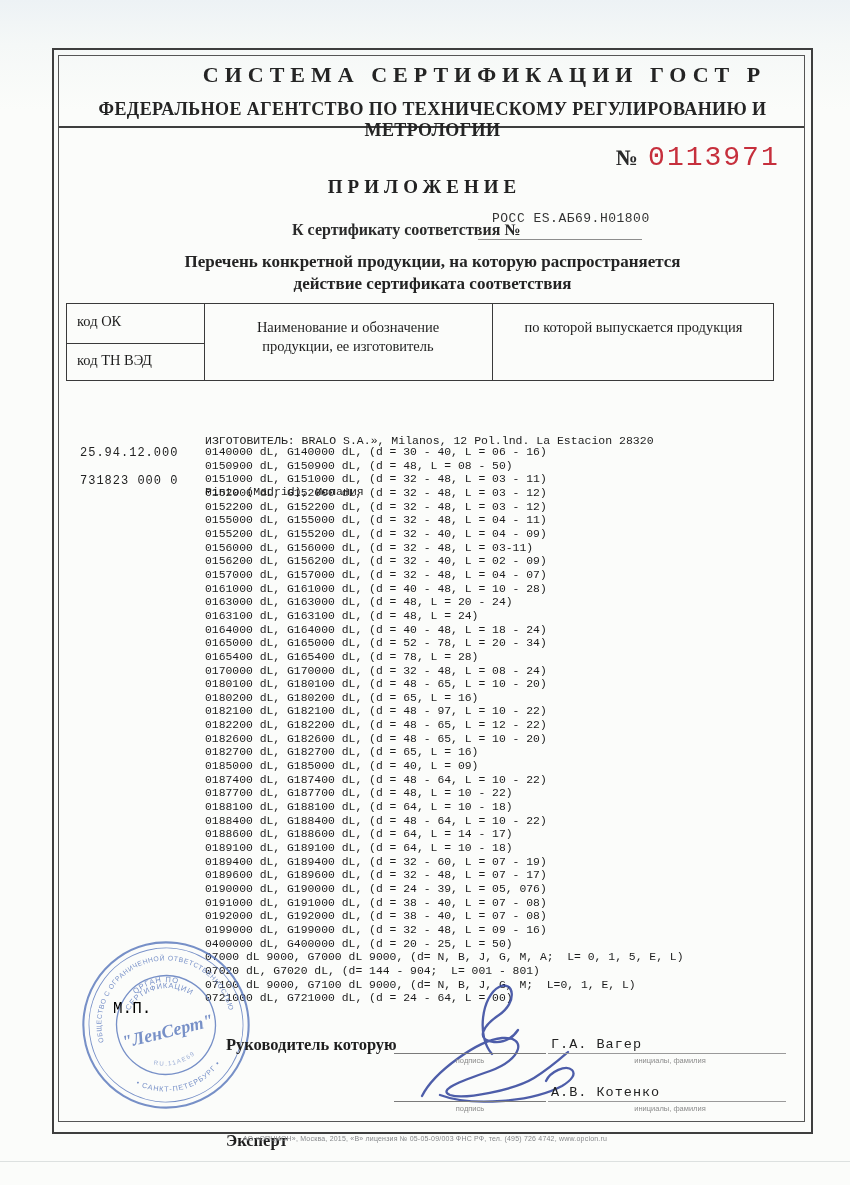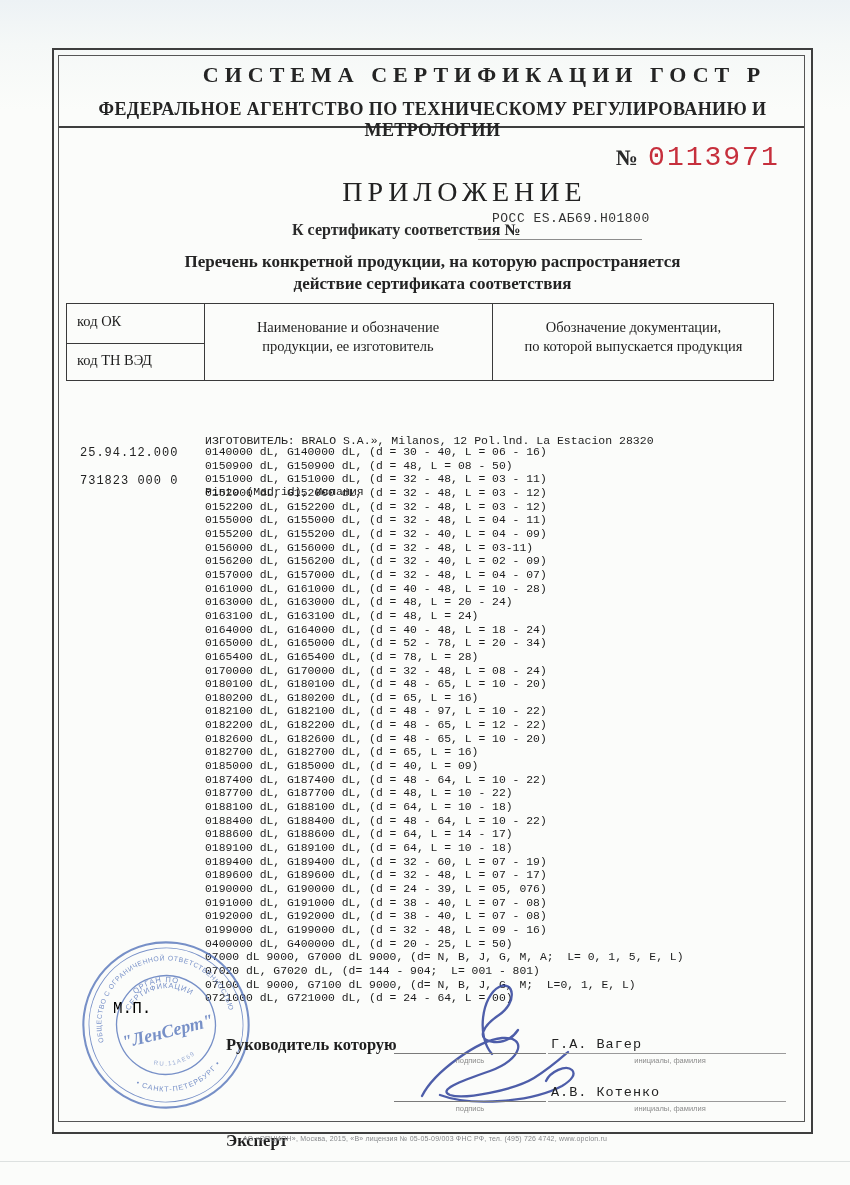--- a/index.html
+++ b/index.html
@@ -21,21 +21,21 @@
   .header-rule{left:59px;top:126px;width:745px;height:2px;background:#3e3e3e;}
 
   
   .sys-title{left:52px;top:62px;width:801px;font-weight:bold;font-size:22px;letter-spacing:6px;color:#242424;margin-left:32px;}
   .agency{left:52px;top:99px;width:761px;font-weight:bold;font-size:18px;letter-spacing:0.4px;color:#242424;}
 
   .doc-number{left:616px;top:142px;display:flex;align-items:baseline;gap:10px;}
   .doc-number .no-sign{font-size:22px;font-weight:bold;color:#2a2a2a;}
   .doc-number .no-digits{font-family:"Liberation Mono",monospace;font-size:28px;letter-spacing:2px;color:#c62f3c;}
 
-  .main-title{left:52px;top:176px;width:745px;font-weight:normal;font-size:28px;letter-spacing:5px;color:#222;padding-left:40px;}
+  .main-title{left:52px;top:176px;width:745px;font-weight:bold;font-size:19px;letter-spacing:5px;color:#222;}
 
   .cert-label{left:292px;top:221px;font-weight:bold;font-size:16px;color:#2a2a2a;}
   .cert-value{left:492px;top:211px;font-size:13px;letter-spacing:0.5px;color:#333;}
   .cert-underline{left:478px;top:239px;width:164px;border-top:1px solid #8d8d8d;}
 
   .subtitle1{left:52px;top:252px;width:761px;font-weight:bold;font-size:17px;color:#242424;}
   .subtitle2{left:52px;top:274px;width:761px;font-weight:bold;font-size:17px;color:#242424;}
 
   
   .tbl{left:66px;top:303px;width:708px;height:78px;border:1.5px solid #3a3a3a;box-sizing:border-box;}
@@ -102,21 +102,20 @@
   <div class="v1"></div>
   <div class="v2"></div>
   <div class="hsplit"></div>
   <div class="c-ok serif">код ОК</div>
   <div class="c-tnved serif">код ТН ВЭД</div>
   <div class="c-mid serif">
     <div>Наименование и обозначение</div>
     <div>продукции, ее изготовитель</div>
   </div>
   <div class="c-right serif">
-    <div>Обозначение документации,</div>
     <div>по которой выпускается продукция</div>
   </div>
 </div>
 
 <div class="abs manufacturer mono">
   <div>ИЗГОТОВИТЕЛЬ: BRALO S.A.», Milanos, 12 Pol.lnd. La Estacion 28320</div>
   <div>Pinto (Madrid), Испания</div>
 </div>
 
 <div class="abs code-ok mono">25.94.12.000</div>

